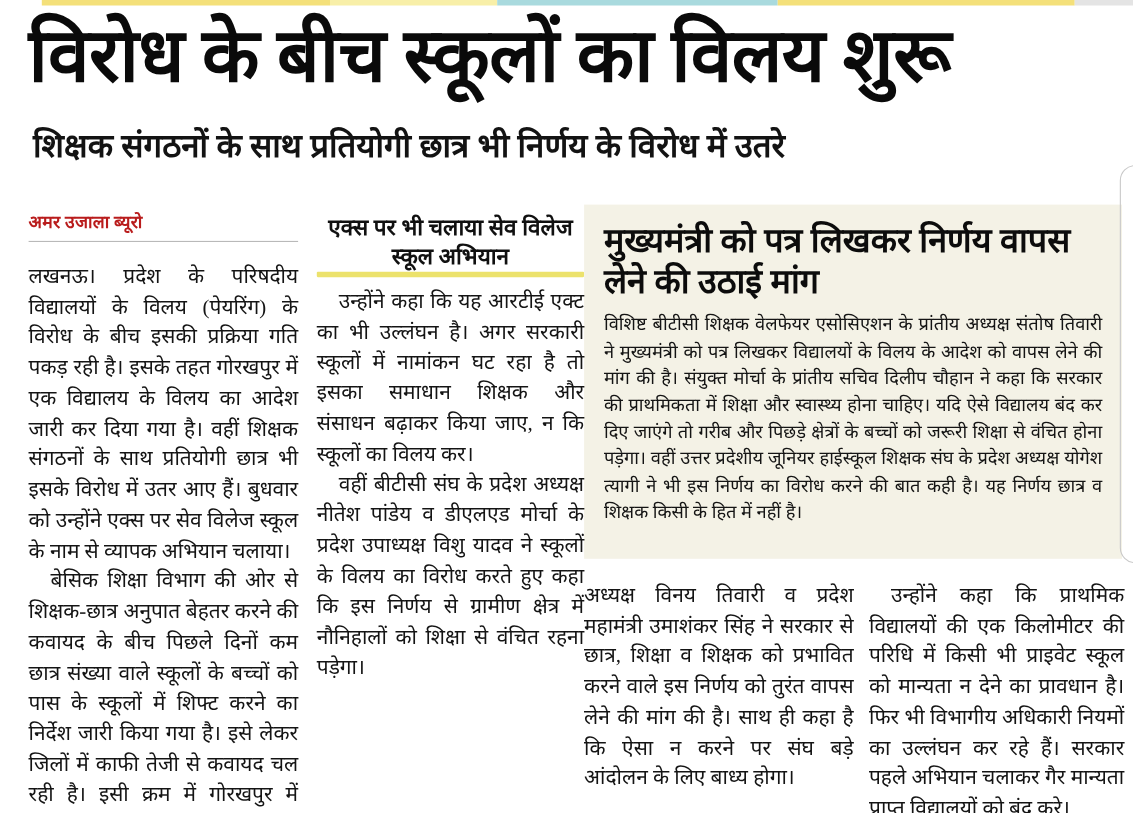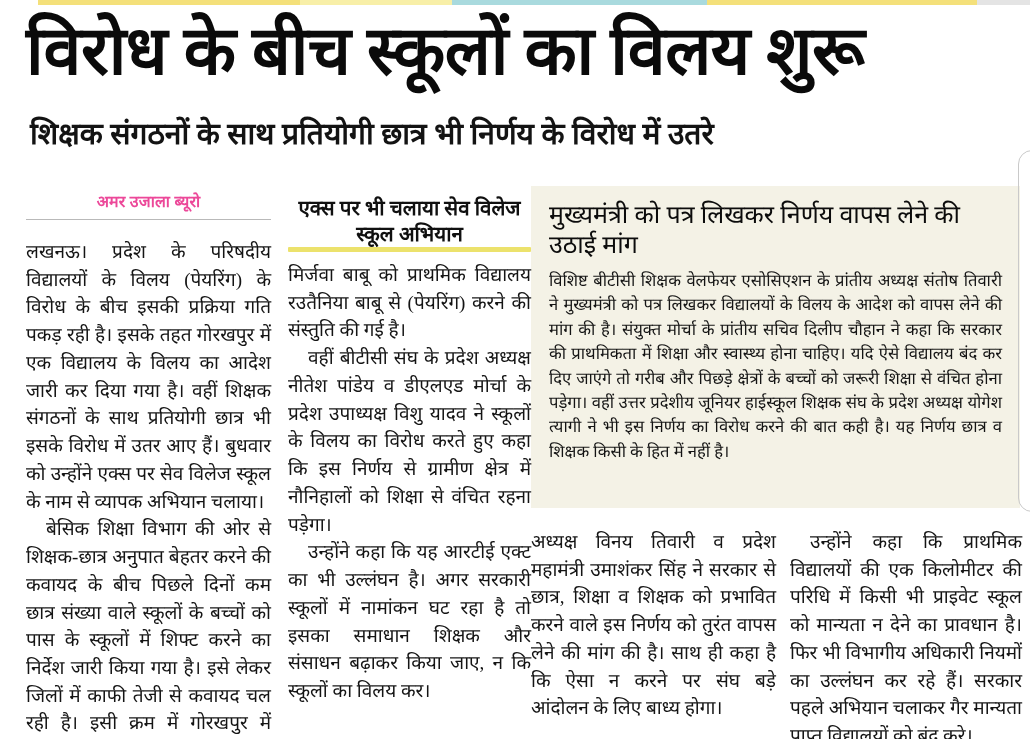--- a/index.html
+++ b/index.html
@@ -60,23 +60,22 @@
   }
 
   
   .byline {
     position: absolute;
     left: 26px;
     top: 190px;
     width: 245px;
     font-size: 16px;
     font-weight: 700;
-    color: #ec4899;
+    color: #b91c1c;
     letter-spacing: 0.2px;
-    text-align: center;
   }
   .byline-rule {
     position: absolute;
     left: 26px;
     top: 219px;
     width: 245px;
     height: 1px;
     background: #b9b9b9;
   }
 
@@ -107,23 +106,23 @@
     position: absolute;
     left: 531px;
     top: 186px;
     width: 489px;
     height: 322px;
     background: #f4f2e6;
     box-sizing: border-box;
     padding: 14px 18px 10px 18px;
   }
   .callout-title {
-    font-size: 25px;
+    font-size: 31px;
     line-height: 1.2;
-    font-weight: 400;
+    font-weight: 700;
     color: #0c0c0c;
     margin: 0 0 9px 0;
   }
   .callout-body {
     font-size: 16.6px;
     line-height: 1.47;
     text-align: justify;
     color: #141414;
     margin: 0;
   }
@@ -187,23 +186,22 @@
   </div>
 
   <div class="page-edge"></div>
 
   <div class="col" id="col1">
     <p class="noindent">लखनऊ। प्रदेश के परिषदीय विद्यालयों के विलय (पेयरिंग) के विरोध के बीच इसकी प्रक्रिया गति पकड़ रही है। इसके तहत गोरखपुर में एक विद्यालय के विलय का आदेश जारी कर दिया गया है। वहीं शिक्षक संगठनों के साथ प्रतियोगी छात्र भी इसके विरोध में उतर आए हैं। बुधवार को उन्होंने एक्स पर सेव विलेज स्कूल के नाम से व्यापक अभियान चलाया।</p>
     <p>बेसिक शिक्षा विभाग की ओर से शिक्षक-छात्र अनुपात बेहतर करने की कवायद के बीच पिछले दिनों कम छात्र संख्या वाले स्कूलों के बच्चों को पास के स्कूलों में शिफ्ट करने का निर्देश जारी किया गया है। इसे लेकर जिलों में काफी तेजी से कवायद चल रही है। इसी क्रम में गोरखपुर में प्राथमिक विद्यालय</p>
   </div>
 
   <div class="col" id="col2">
-    <p class="noindent">मिर्जवा बाबू को प्राथमिक विद्यालय रउतैनिया बाबू से (पेयरिंग) करने की संस्तुति की गई है।</p>
+    <p>उन्होंने कहा कि यह आरटीई एक्ट का भी उल्लंघन है। अगर सरकारी स्कूलों में नामांकन घट रहा है तो इसका समाधान शिक्षक और संसाधन बढ़ाकर किया जाए, न कि स्कूलों का विलय कर।</p>
     <p>वहीं बीटीसी संघ के प्रदेश अध्यक्ष नीतेश पांडेय व डीएलएड मोर्चा के प्रदेश उपाध्यक्ष विशु यादव ने स्कूलों के विलय का विरोध करते हुए कहा कि इस निर्णय से ग्रामीण क्षेत्र में नौनिहालों को शिक्षा से वंचित रहना पड़ेगा।</p>
-    <p>उन्होंने कहा कि यह आरटीई एक्ट का भी उल्लंघन है। अगर सरकारी स्कूलों में नामांकन घट रहा है तो इसका समाधान शिक्षक और संसाधन बढ़ाकर किया जाए, न कि स्कूलों का विलय कर।</p>
   </div>
 
   <div class="col" id="col3">
     <p class="noindent">अध्यक्ष विनय तिवारी व प्रदेश महामंत्री उमाशंकर सिंह ने सरकार से छात्र, शिक्षा व शिक्षक को प्रभावित करने वाले इस निर्णय को तुरंत वापस लेने की मांग की है। साथ ही कहा है कि ऐसा न करने पर संघ बड़े आंदोलन के लिए बाध्य होगा।</p>
   </div>
 
   <div class="col" id="col4">
     <p>उन्होंने कहा कि प्राथमिक विद्यालयों की एक किलोमीटर की परिधि में किसी भी प्राइवेट स्कूल को मान्यता न देने का प्रावधान है। फिर भी विभागीय अधिकारी नियमों का उल्लंघन कर रहे हैं। सरकार पहले अभियान चलाकर गैर मान्यता प्राप्त विद्यालयों को बंद करे।</p>
   </div>
 

